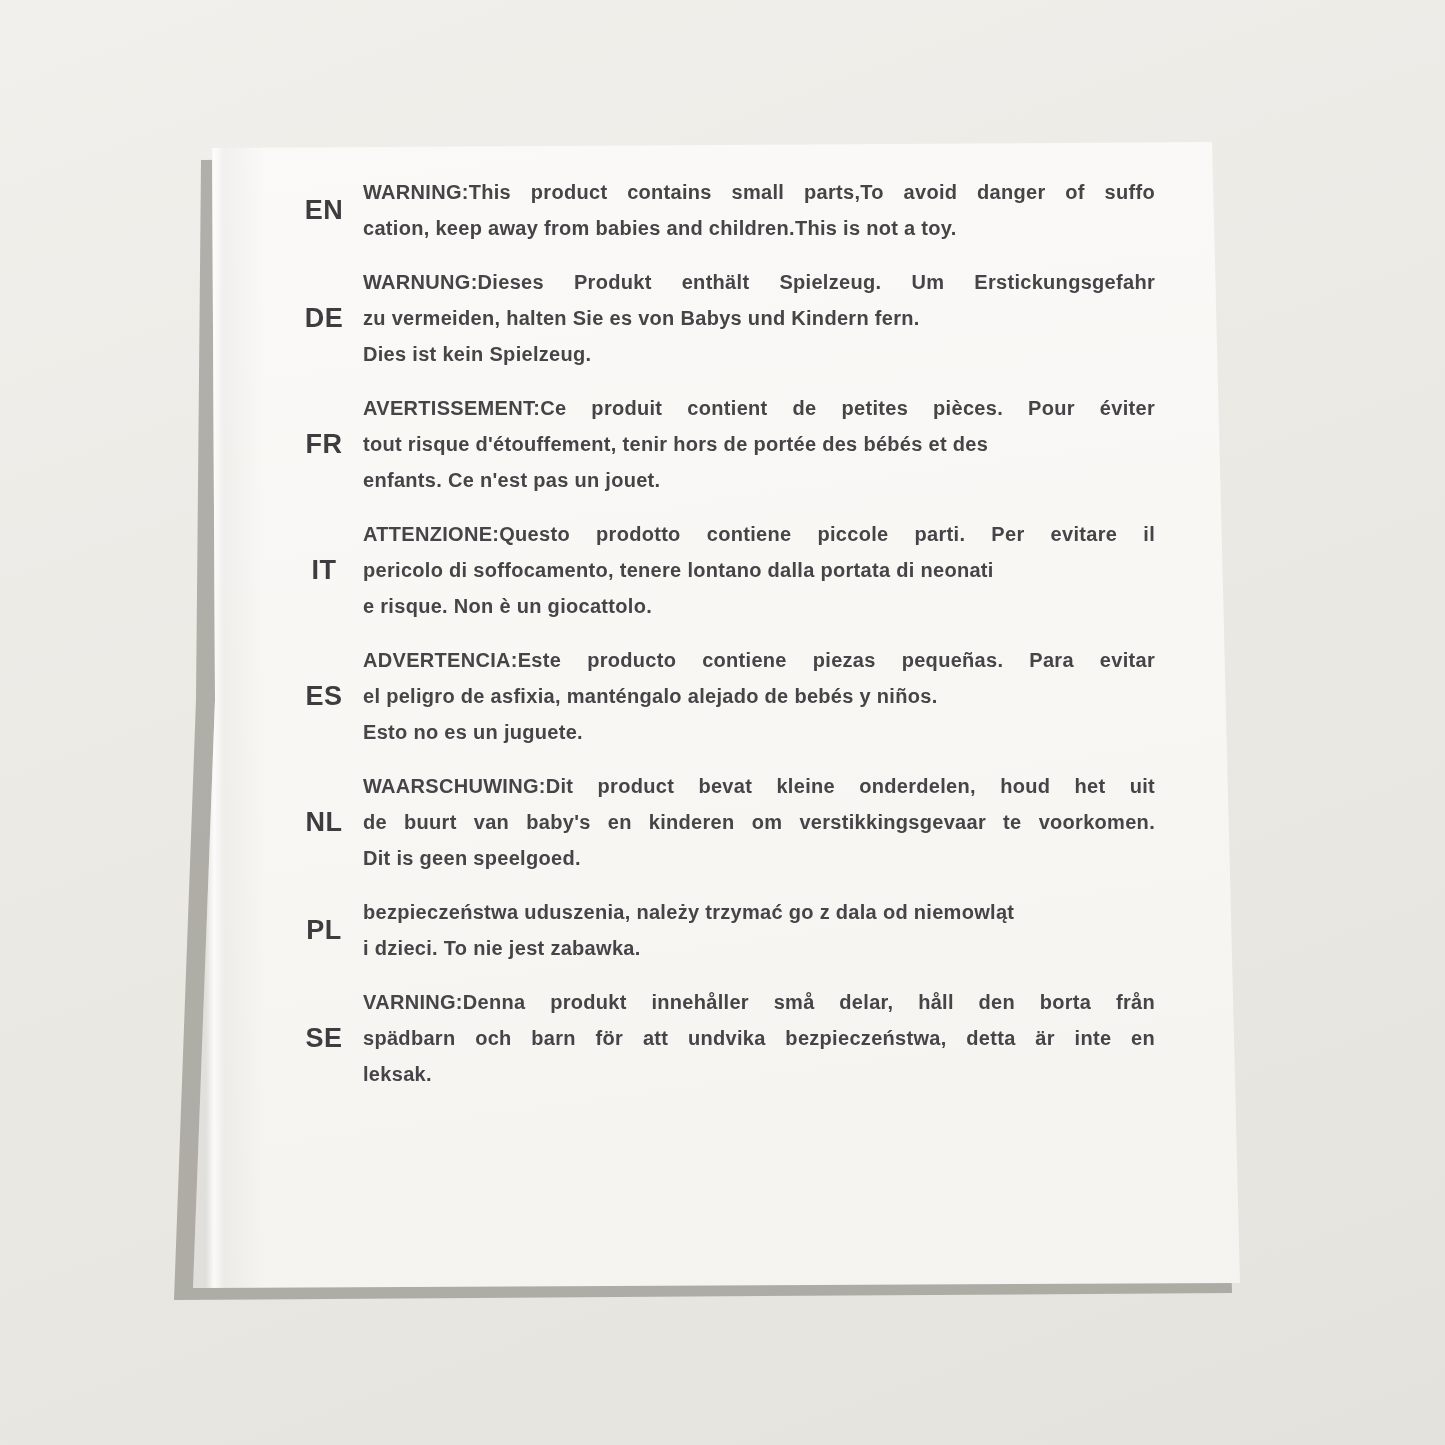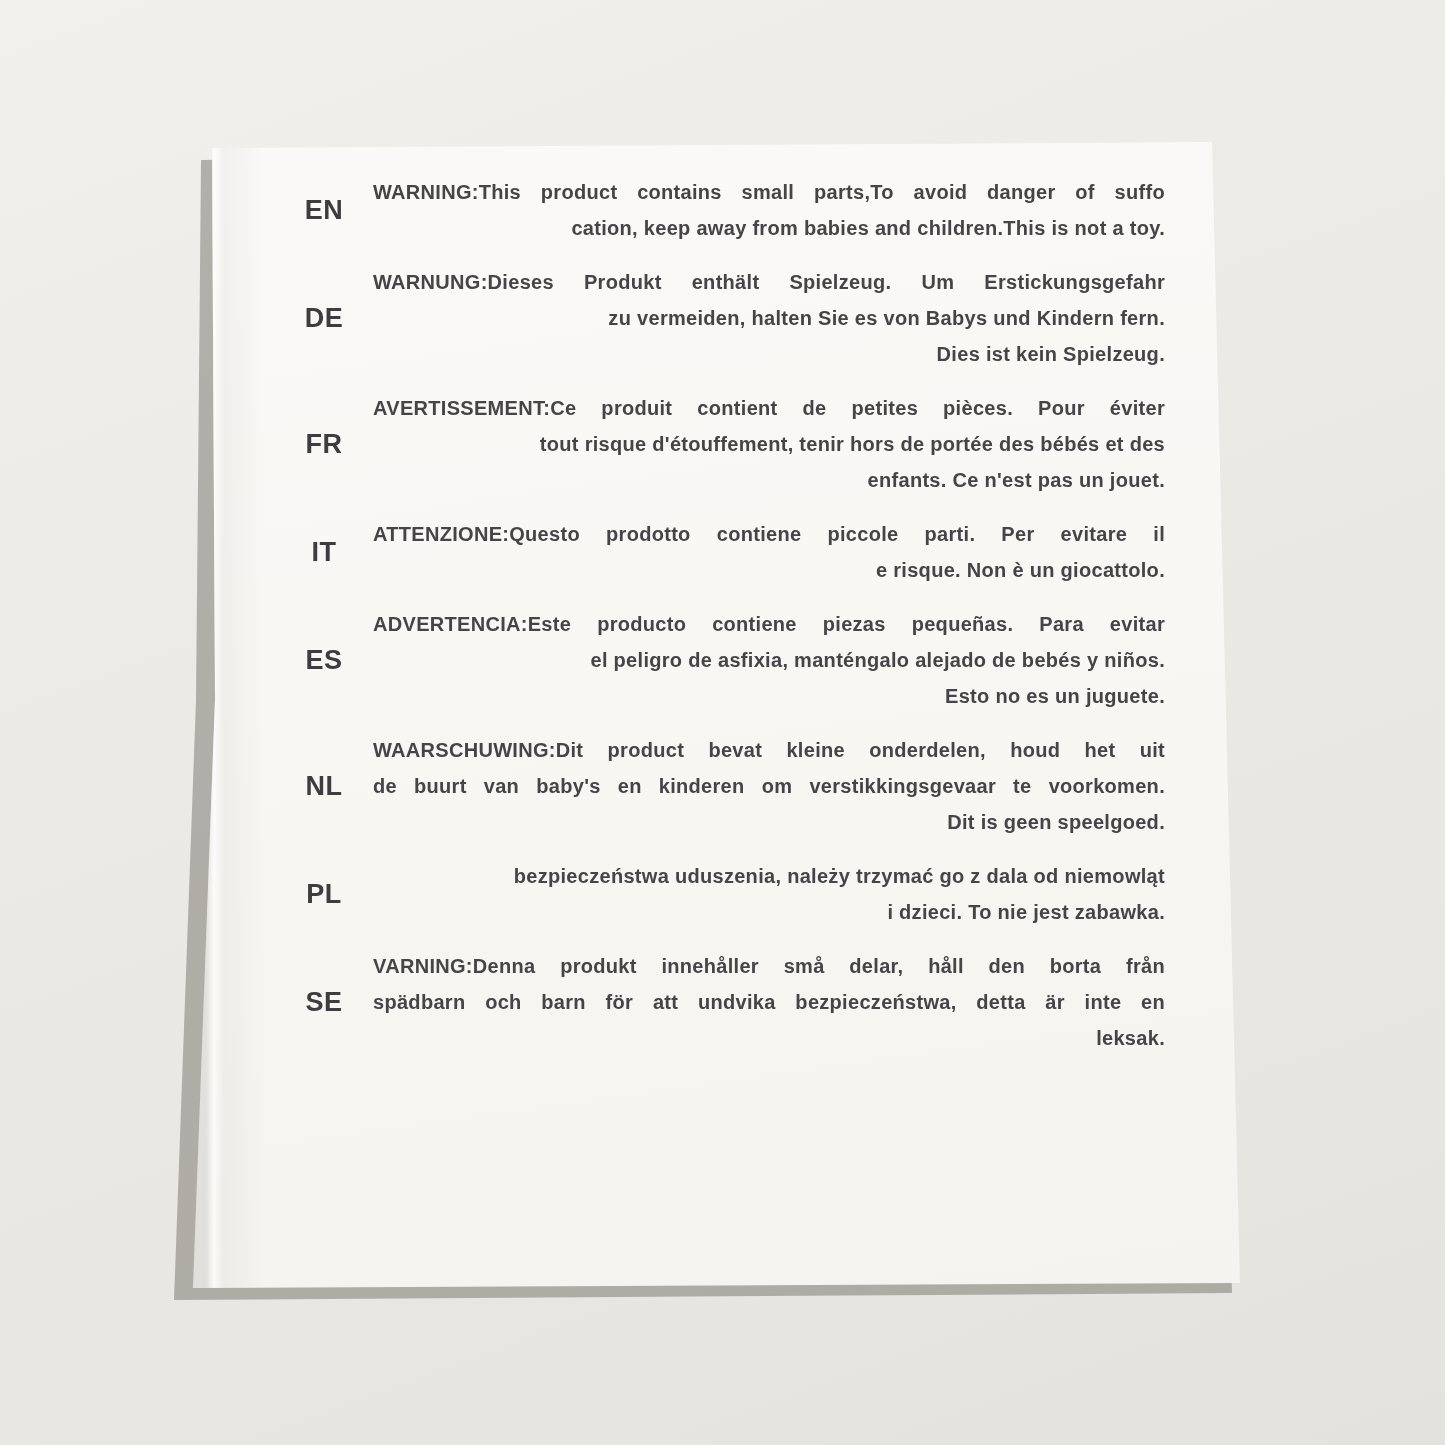--- a/index.html
+++ b/index.html
@@ -57,30 +57,30 @@
   .code-cell {
     flex: 0 0 56px;
     width: 56px;
     text-align: center;
     font-size: 27px;
     letter-spacing: 0.5px;
     color: #3d3d40;
   }
 
   .lines {
-    margin-left: 21px;
+    margin-left: 11px;
     width: 792px;
     flex: 0 0 792px;
   }
 
   .line {
     font-size: 20px;
     line-height: 36px;
     letter-spacing: 0.3px;
-    text-align: right;
+    text-align: left;
     white-space: normal;
   }
   .line.justify {
     text-align: justify;
     text-align-last: justify;
   }
 </style>
 </head>
 <body>
 
@@ -113,20 +113,21 @@
         <div class="line justify">AVERTISSEMENT:Ce produit contient de petites pièces. Pour éviter</div>
         <div class="line">tout risque d'étouffement, tenir hors de portée des bébés et des</div>
         <div class="line">enfants. Ce n'est pas un jouet.</div>
       </div>
     </div>
 
     <div class="section">
       <div class="code-cell">IT</div>
       <div class="lines">
         <div class="line justify">ATTENZIONE:Questo prodotto contiene piccole parti. Per evitare il</div>
+        <div class="line">pericolo di soffocamento, tenere lontano dalla portata di neonati</div>
         <div class="line">e risque. Non è un giocattolo.</div>
       </div>
     </div>
 
     <div class="section">
       <div class="code-cell">ES</div>
       <div class="lines">
         <div class="line justify">ADVERTENCIA:Este producto contiene piezas pequeñas. Para evitar</div>
         <div class="line">el peligro de asfixia, manténgalo alejado de bebés y niños.</div>
         <div class="line">Esto no es un juguete.</div>

